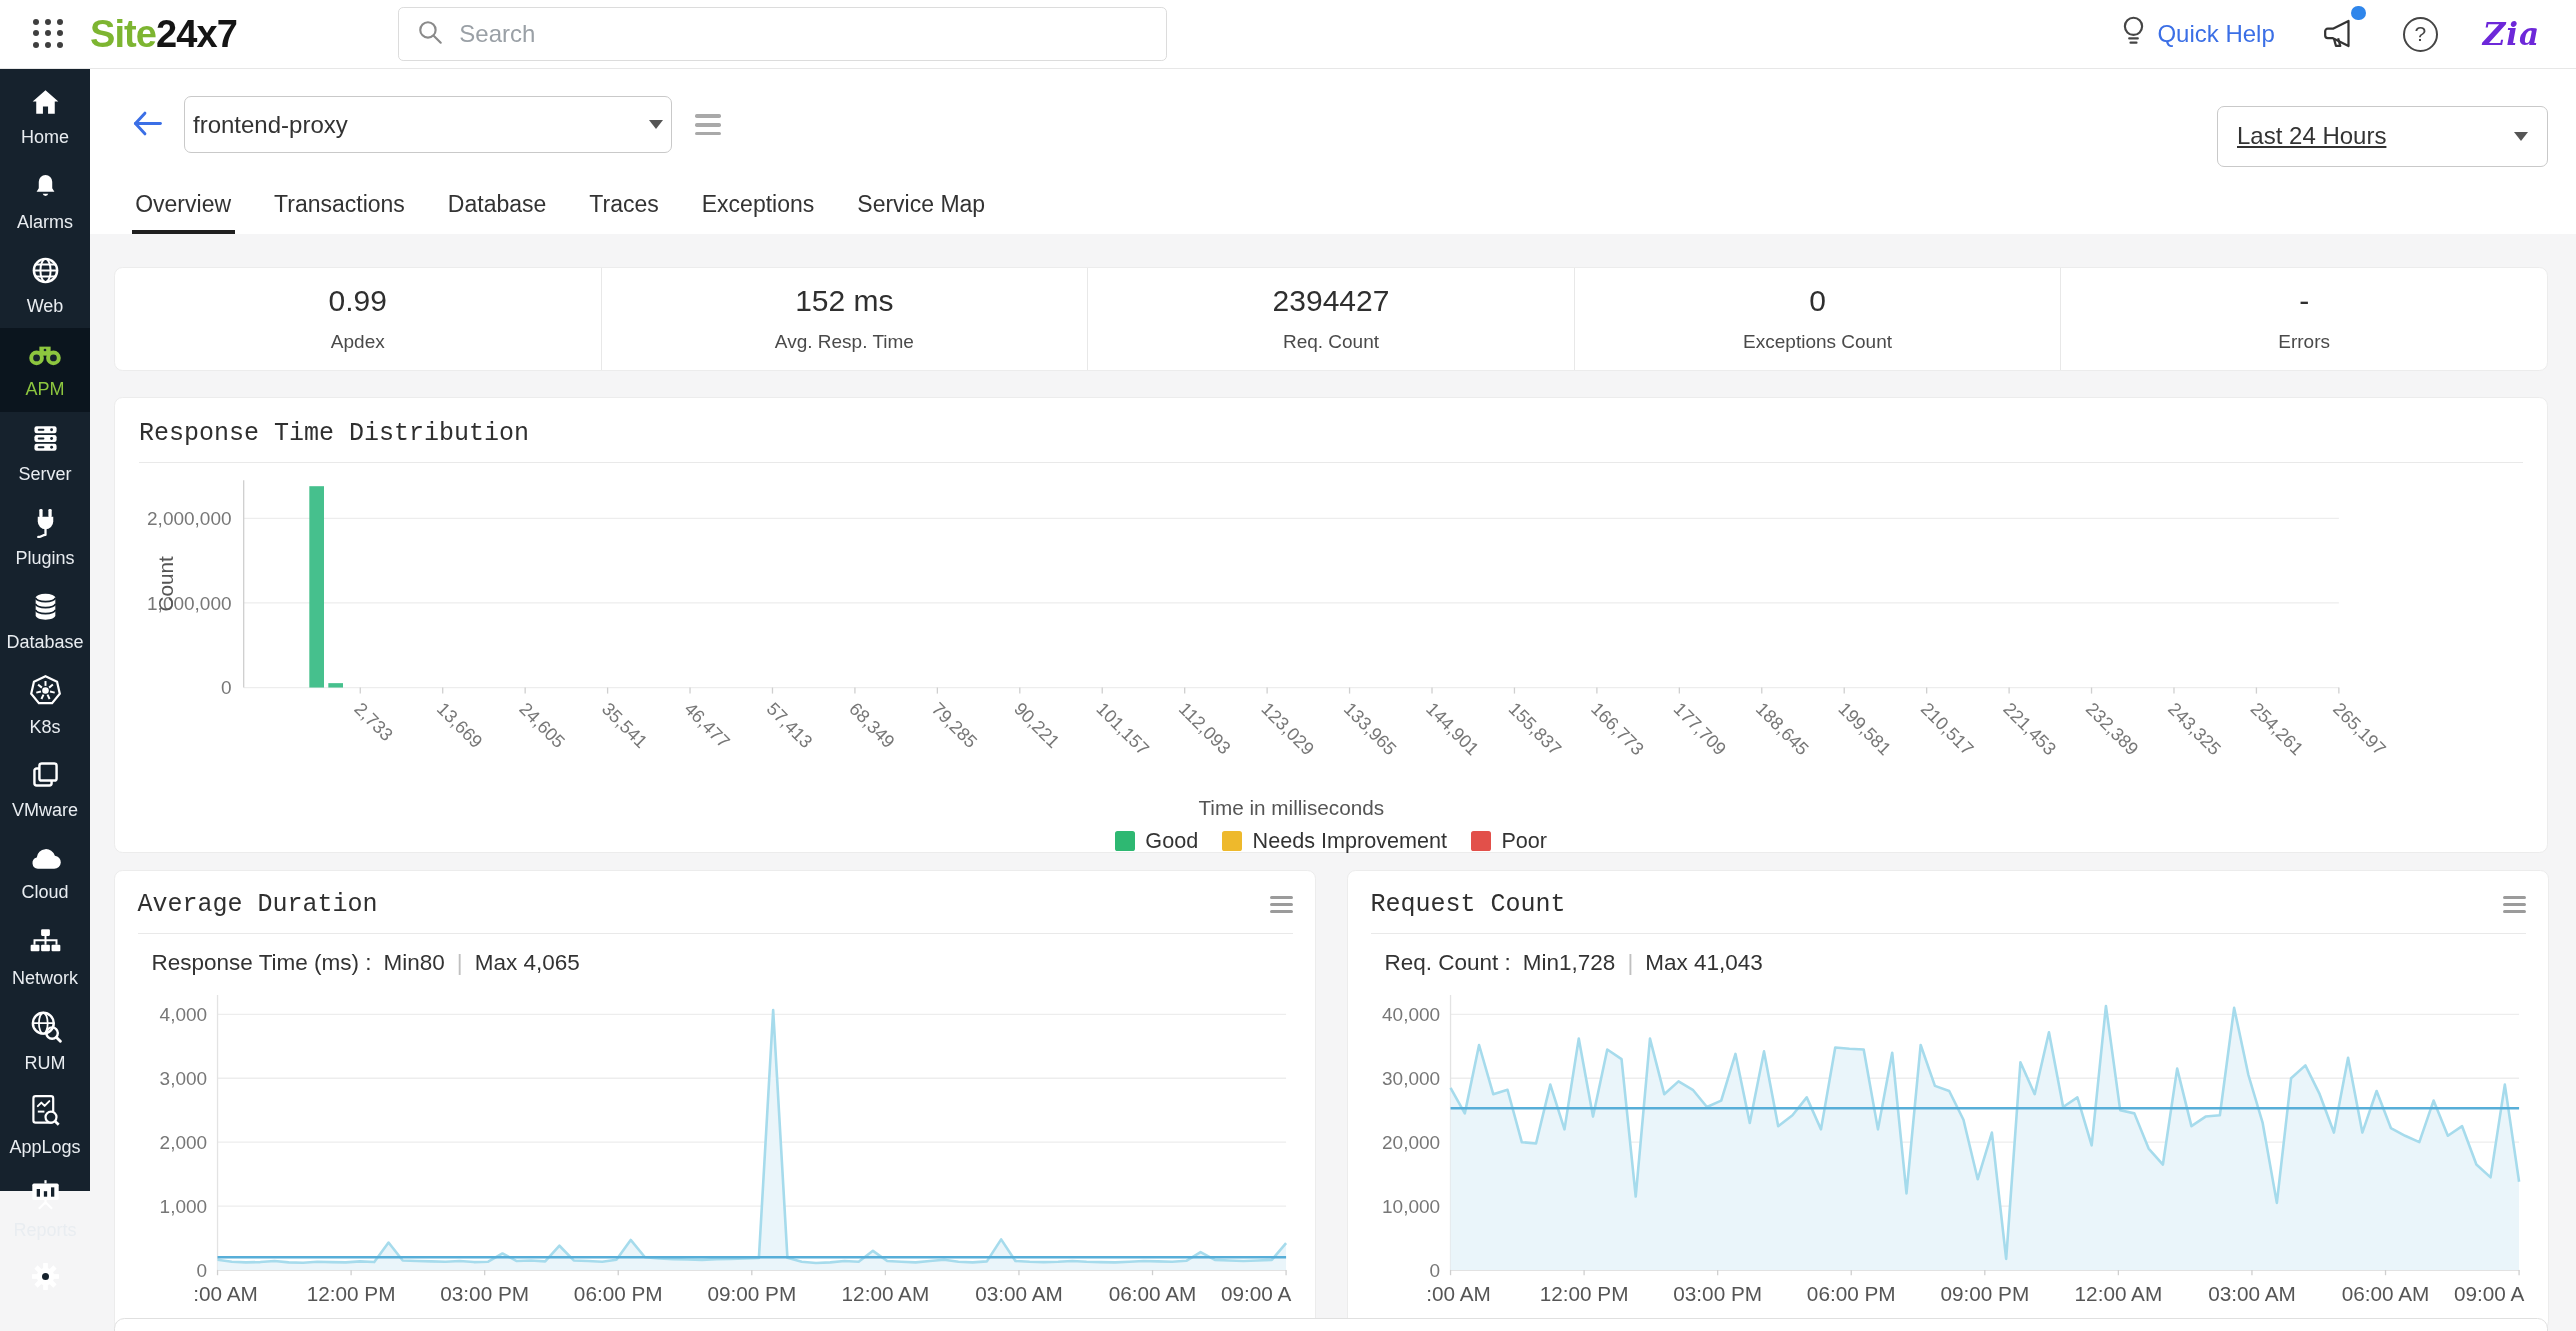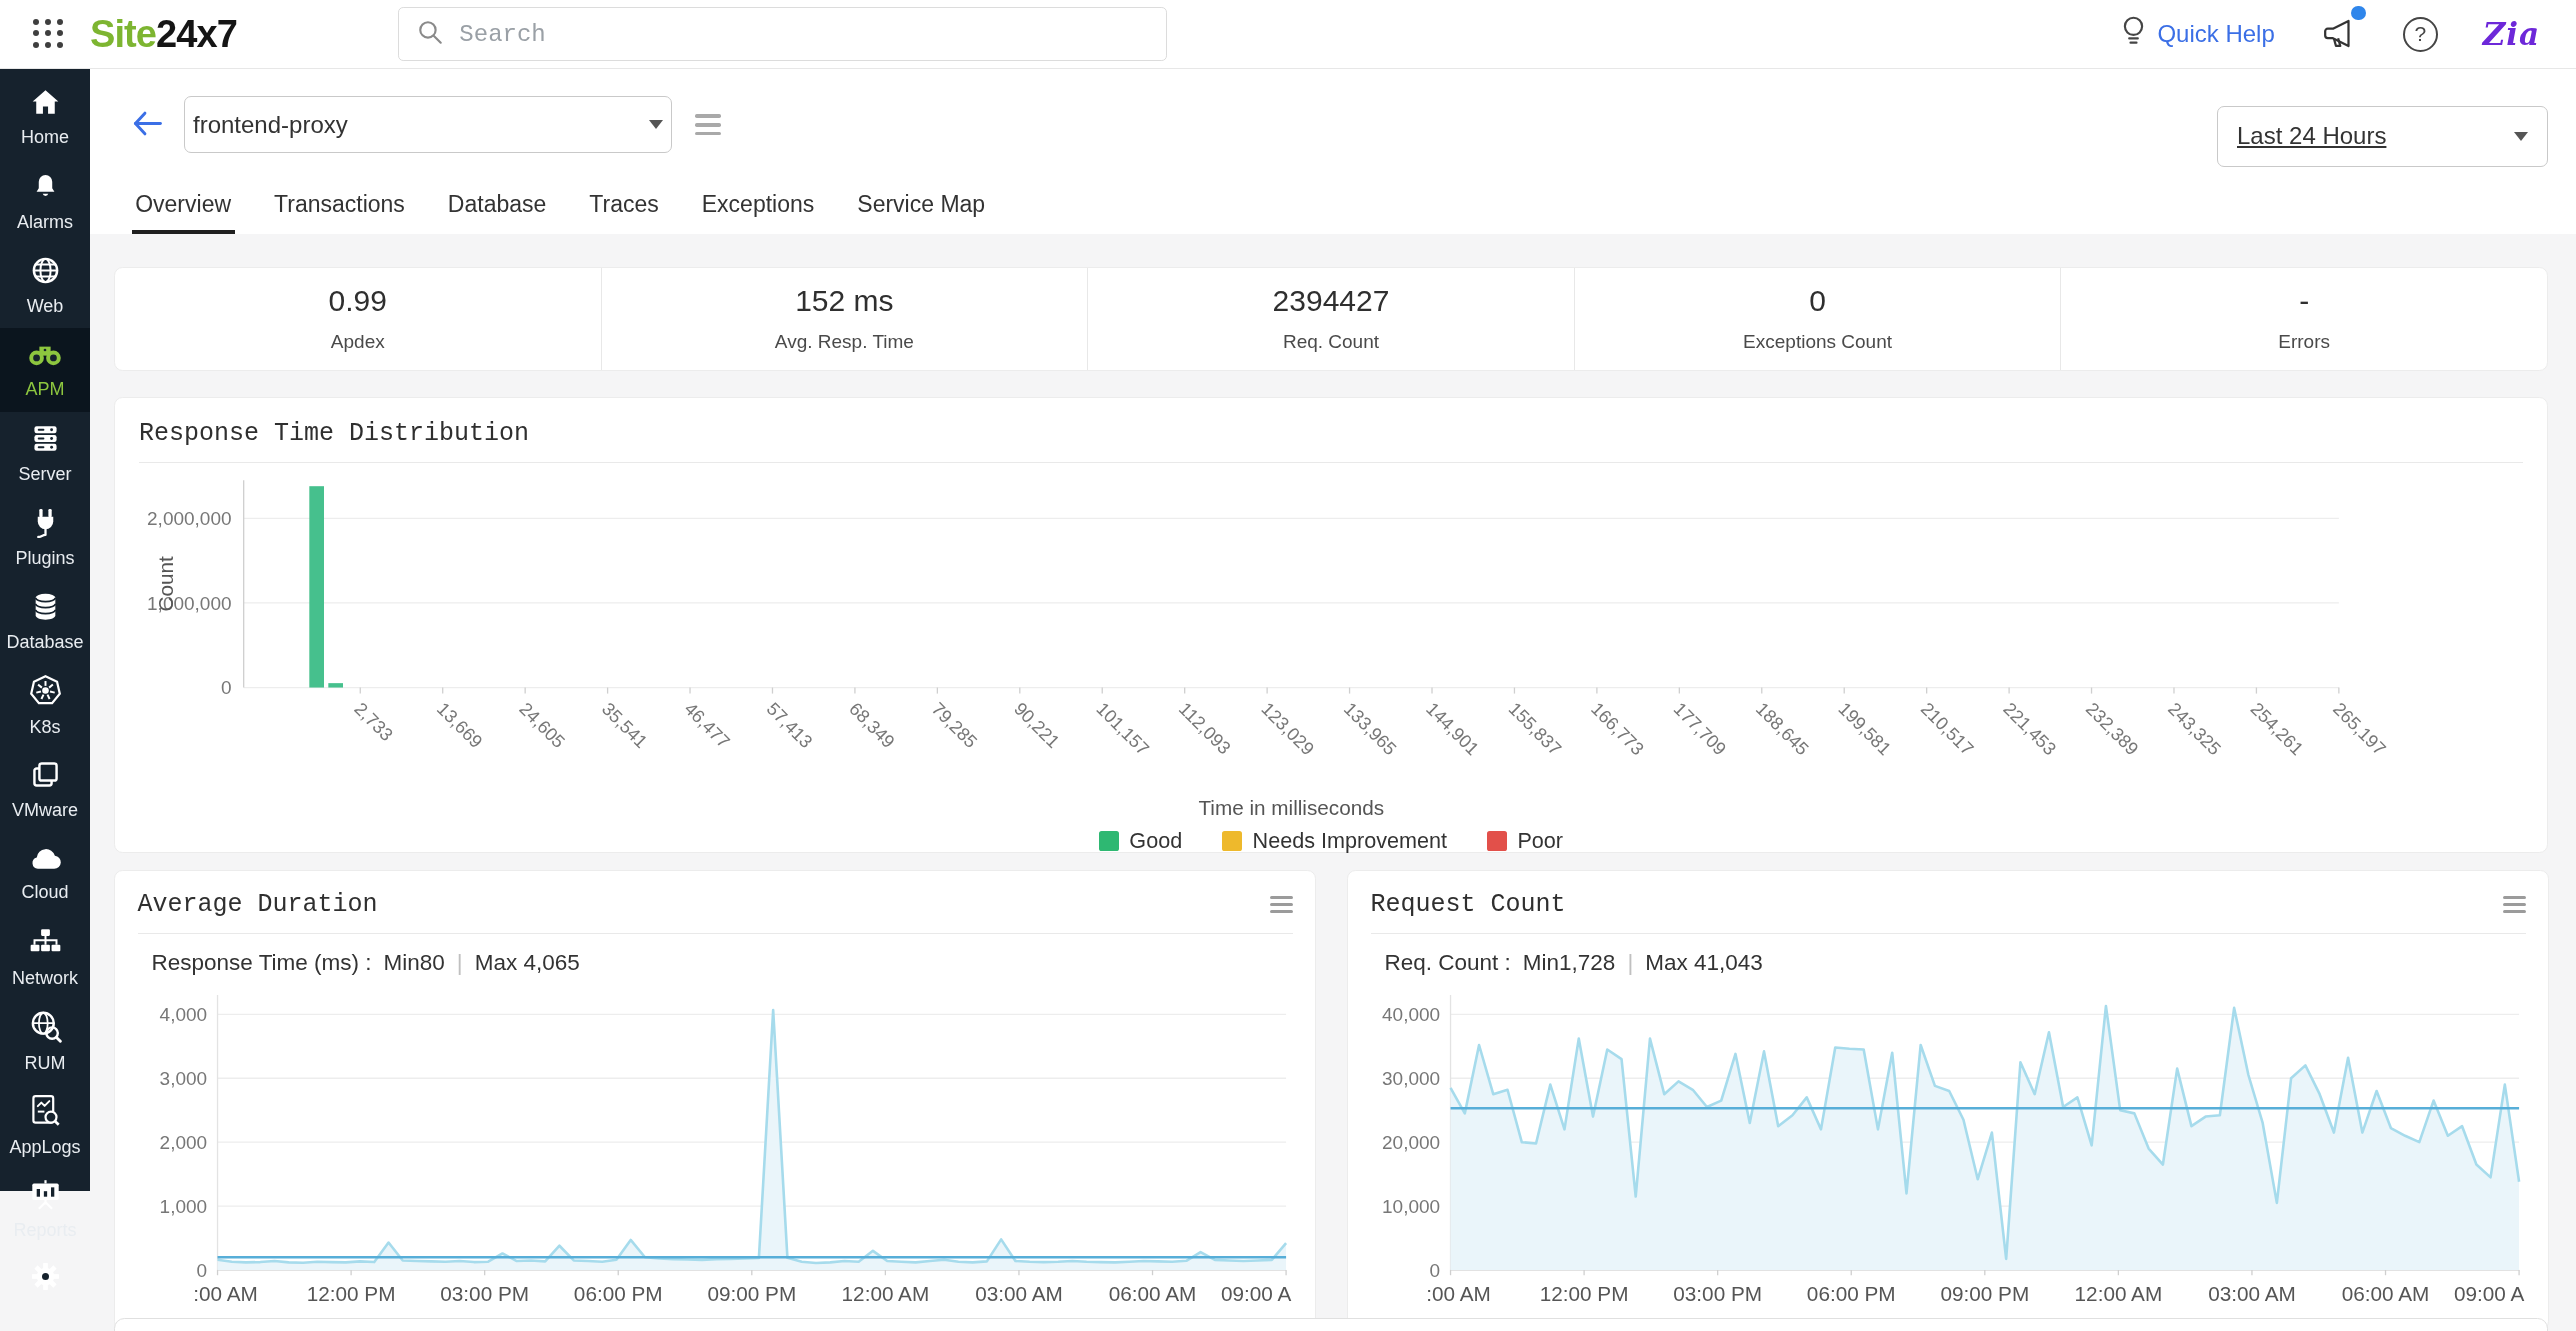--- a/index.html
+++ b/index.html
@@ -10,21 +10,21 @@
   .topbar { height:69px; background:#fff; border-bottom:0.9px solid #e7e7e7;
     display:flex; align-items:center; padding:0 36px 0 26px; position:relative; z-index:5; }
   .appgrid { width:45px; height:45px; display:grid; grid-template-columns:repeat(3,1fr);
     gap:4.3px; padding:7px; cursor:pointer; }
   .appgrid i { width:6px; height:6px; border-radius:50%; background:#3f3f3f; display:block; }
   .logo { font-size:38px; font-weight:bold; letter-spacing:-0.9px; margin-left:19px; }
   .logo .g { color:#7db531; } .logo .k { color:#151515; }
   .searchbox { margin-left:161px; width:769px; height:54px; border:0.9px solid #dcdcdc;
     border-radius:5.2px; display:flex; align-items:center; padding:0 17.3px; background:#fff; }
   .searchbox input { border:none; outline:none; font-size:24px; color:#444; width:100%;
-    margin-left:14px; font-family:Liberation Mono, monospace; }
+    margin-left:14px; font-family:Liberation Sans, sans-serif; }
   .searchbox input::placeholder { color:#9aa0a6; }
   .top-right { margin-left:auto; display:flex; align-items:center; gap:45px; }
   .quickhelp { display:flex; align-items:center; gap:8.6px; color:#3b6fe6; font-size:24px; cursor:pointer; }
   .icon-wrap { position:relative; display:flex; align-items:center; cursor:pointer; }
   .notif-dot { position:absolute; top:-7.8px; right:-7.8px; width:14.7px; height:14.7px;
     border-radius:50%; background:#2f86eb; }
   .help-circle { width:35px; height:35px; border:2.2px solid #454545; border-radius:50%;
     display:flex; align-items:center; justify-content:center; font-size:21px; color:#454545; }
   .zia { font-family:"DejaVu Serif", serif; font-style:italic; font-weight:bold;
     font-size:31px; color:#6d28d9; letter-spacing:0.9px; }
@@ -71,21 +71,21 @@
   .stat .v { font-size:30px; color:#2f2f2f; margin-bottom:13px; }
   .stat .l { font-size:19px; color:#4a4a4a; }
 
   
   .rtd-card { margin-top:26px; height:456px; padding:21px 24px; }
   .card-title-row { display:flex; align-items:center;font-family:Liberation Mono, monospace; }
   .card-title { font-size:25px; color:#2f2f2f; font-weight:500; }
   .card-menu { margin-left:auto; display:flex; flex-direction:column; gap:4.3px; cursor:pointer; }
   .card-menu i { width:22.5px; height:3px; background:#9b9b9b; border-radius:1.7px; display:block; }
   .card-divider { border-bottom:0.9px solid #e9e9e9; margin-top:14px; }
-  .legend-row { display:flex; justify-content:center; gap:40px; margin-top:1.7px; }
+  .legend-row { display:flex; justify-content:center; gap:24px; margin-top:1.7px; }
   .legend-item { display:flex; align-items:center; gap:10.4px; font-size:21.6px; color:#333; }
   .legend-item .box { width:20px; height:20px; border-radius:2.6px; display:block; }
 
   .charts-row { display:flex; gap:31px; margin-top:17.3px; }
   .line-card { width:1202px; height:460px; padding:19px 22.5px; }
   .subtitle { display:flex; align-items:center; gap:12px; font-size:22.5px; color:#333;
     margin-top:15.6px; padding-left:14px; }
   .subtitle .pipe { color:#c0c0c0; }
 
   .bottom-strip { position:absolute; left:24px; right:28px; bottom:-10.4px; height:22.5px;

